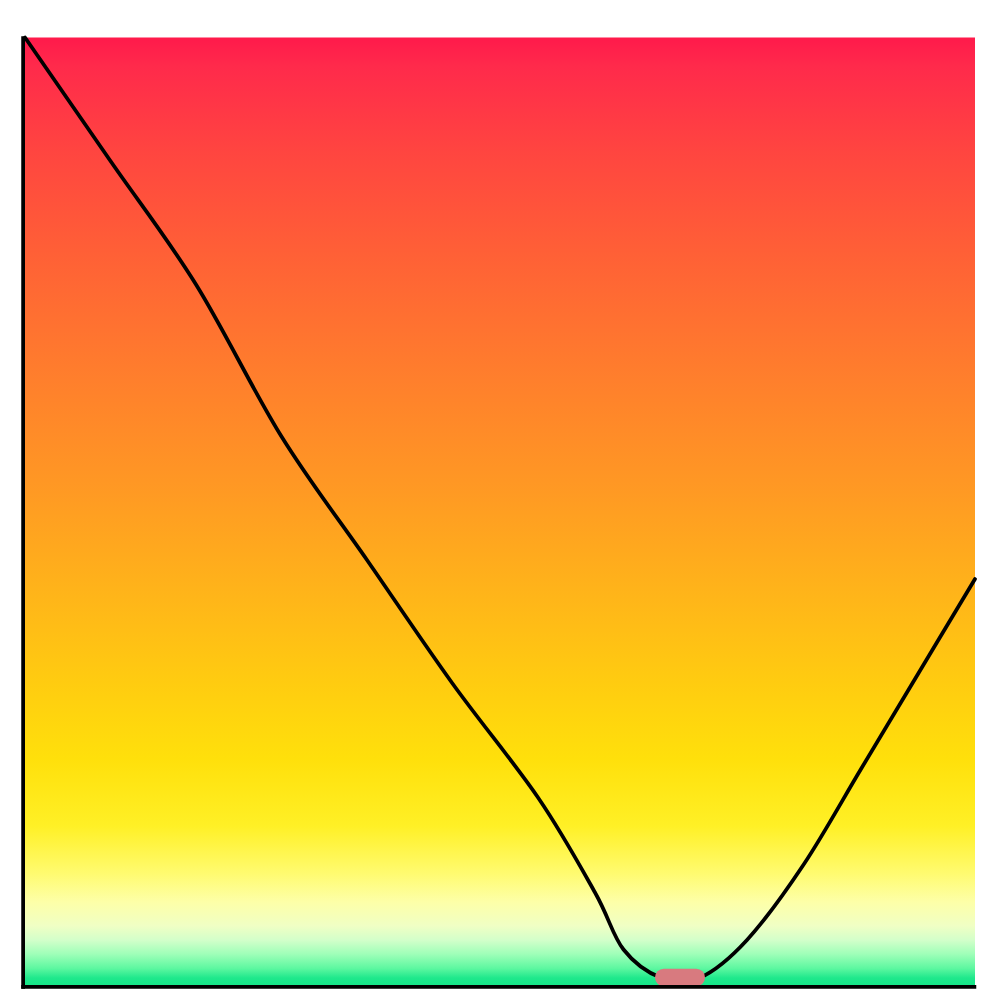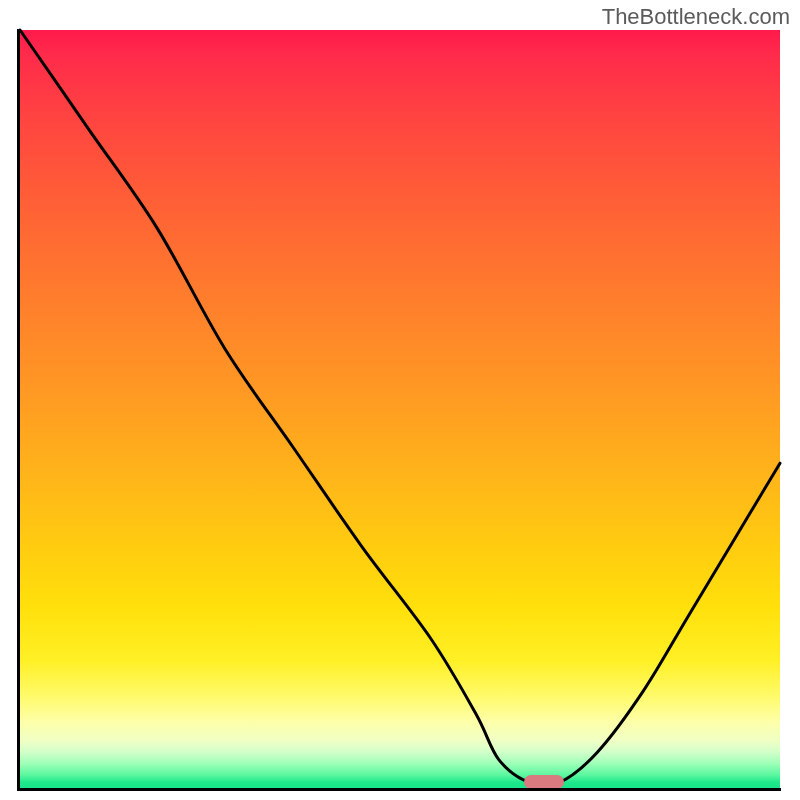--- a/index.html
+++ b/index.html
@@ -84,21 +84,20 @@
     border-radius: 7px;
     background: #d87a7f;
     transform: translate(-50%, -50%);
   }
 </style>
 </head>
 <body>
 
 <div class="container">
 
-  <div class="watermark">TheBottleneck.com</div>
 
   <div class="plot-area">
 
     <div class="gradient-bg"></div>
 
     <svg class="curve" viewBox="0 0 760 760" preserveAspectRatio="none">
       <path d="M 0 0 C 11.399999999999999 16.466666666666658, 45.599999999999994 65.86666666666662, 68.39999999999999 98.79999999999995 C 91.19999999999999 131.7333333333333, 113.99999999999999 160.86666666666667, 136.79999999999998 197.60000000000002 C 159.6 234.33333333333337, 182.40000000000003 282.4666666666667, 205.20000000000002 319.20000000000005 C 228 355.9333333333334, 250.79999999999995 385.06666666666666, 273.59999999999997 418 C 296.4 450.93333333333334, 319.2 485.13333333333327, 342 516.8 C 364.8 548.4666666666666, 391.40000000000003 580.1333333333333, 410.40000000000003 608 C 429.40000000000003 635.8666666666667, 444.6 663.7333333333333, 456 684 C 467.4 704.2666666666667, 469.93333333333334 718.2, 478.8 729.6 C 487.6666666666667 741, 499.0666666666667 748.6, 509.20000000000005 752.4 C 519.3333333333334 756.1999999999999, 528.2 757.4666666666667, 539.6 752.4 C 551 747.3333333333333, 563.6666666666667 737.2, 577.6 722 C 591.5333333333333 706.8, 608 684, 623.1999999999999 661.2 C 638.3999999999999 638.4000000000001, 653.5999999999999 610.5333333333334, 668.8 585.2 C 684 559.8666666666667, 699.1999999999999 534.5333333333333, 714.4 509.2 C 729.6 483.8666666666667, 752.4 445.8666666666667, 760 433.2" stroke="#000000" stroke-width="3" fill="none" stroke-linecap="round" stroke-linejoin="round"></path>
     </svg>
 
     <div class="marker" style="left: 524.4px; top: 752.4px; background: rgb(216, 122, 127);"></div>

